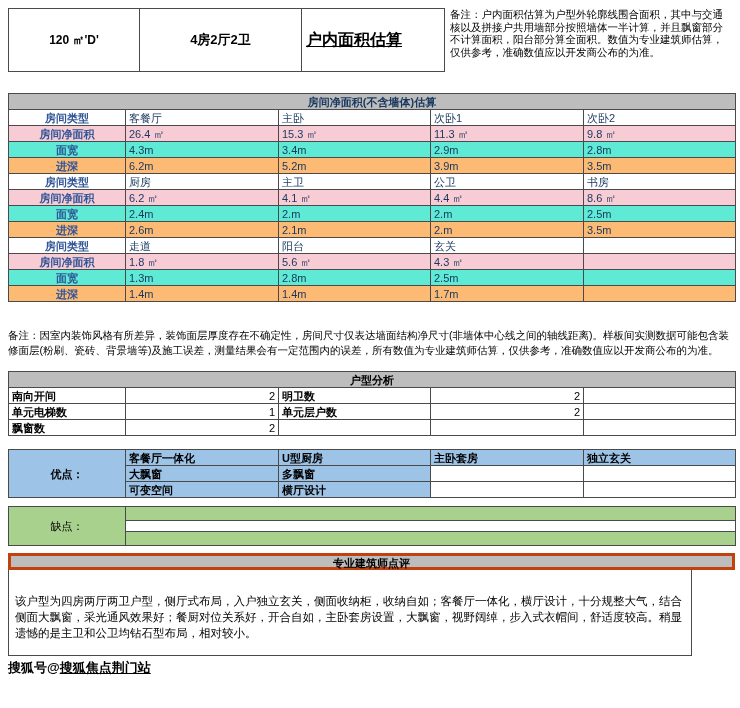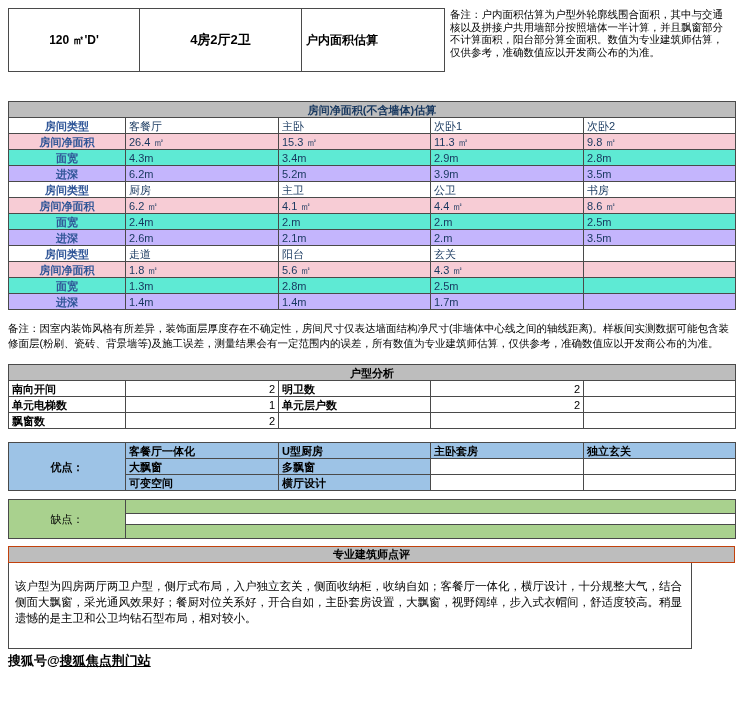--- a/index.html
+++ b/index.html
@@ -6,60 +6,60 @@
   body{width:740px;height:708px;background:#ffffff;font-family:"Liberation Sans","DejaVu Sans",sans-serif;color:#000;overflow:hidden;}
   .page{box-sizing:border-box;width:740px;height:708px;padding:8px 0 0 8px;}
 
   
   .top-row{display:flex;width:727px;height:64px;}
   .tcell{box-sizing:border-box;border:1px solid #4a4a4a;}
   .t-unit{width:132px;display:flex;align-items:center;justify-content:center;font-weight:bold;font-size:12px;}
   .t-layout{width:162px;border-left:none;display:flex;align-items:center;justify-content:center;font-weight:bold;font-size:13px;}
   .t-split{width:143px;border-left:none;display:flex;flex-direction:column;}
   .t-area{box-sizing:border-box;height:19px;border-bottom:1px solid #4a4a4a;font-size:11px;padding:2px 0 0 4px;}
-  .t-arealabel{flex:1;display:flex;align-items:center;padding-left:4px;font-weight:bold;font-size:12px;}
+  .t-arealabel{flex:1;display:flex;align-items:center;padding-left:4px;font-weight:bold;font-size:16px;text-decoration:underline;}
   .t-note{flex:1;font-size:10.5px;line-height:12.6px;padding:0 2px 0 5px;}
 
   
   table.grid{border-collapse:collapse;table-layout:fixed;width:727px;}
   table.grid td{box-sizing:border-box;border:1px solid #4a4a4a;height:16px;font-size:11px;line-height:14px;padding:0 3px;white-space:nowrap;overflow:hidden;}
   col.c0{width:117px;} col.c1{width:153px;} col.c2{width:152px;} col.c3{width:153px;} col.c4{width:152px;}
   td.sec-hdr{background:#BDBDBD;font-weight:bold;text-align:center;color:#000;height:17px;}
 
   
-  .room-table{margin-top:29px;border-radius:32px;}
+  .room-table{margin-top:21px;border-radius:32px;}
   .room-table td{color:#17375E;}
   .room-table td.lbl{color:#2F5597;font-weight:bold;text-align:center;}
   tr.r-area td{background:#F7CCD5;}
   tr.r-width td{background:#5eead4;}
-  tr.r-depth td{background:#c4b5fd;}
-
-  .footnote{width:727px;margin-top:11px;font-size:10.5px;line-height:15px;}
+  tr.r-depth td{background:#fdba74;}
+
+  .footnote{width:727px;margin-top:26px;font-size:10.5px;line-height:15px;}
 
   
   .analysis-table{margin-top:13px;}
   .analysis-table td{height:18px;}
   .analysis-table td.a-lbl{font-weight:bold;}
   .analysis-table td.a-val{text-align:right;}
 
   
   .pros-table{margin-top:13px;}
   .pros-table td{height:19px;font-weight:bold;}
   .pros-table td.pros-label{background:#9DC3E6;text-align:center;}
   .pros-table td.filled{background:#9DC3E6;}
 
   
   .cons-table{margin-top:8px;}
   .cons-table td.cons-label{background:#A9D18E;text-align:center;font-weight:normal;}
   tr.cons-green td{background:#A9D18E;height:14px;}
   tr.cons-white td{background:#ffffff;height:11px;}
 
   
-  .review-hdr{box-sizing:border-box;width:727px;margin-top:7px;border:1px solid #c2410c;background:#BDBDBD;text-align:center;font-weight:bold;font-size:11px;height:17px;line-height:15px;}
-  .review-box{box-sizing:border-box;width:684px;height:86px;border:1px solid #4a4a4a;border-top:none;padding:15px 6px 0 6px;font-size:11.5px;line-height:16px;}
+  .review-hdr{box-sizing:border-box;width:727px;margin-top:7px;border:3px solid #c2410c;background:#BDBDBD;text-align:center;font-weight:bold;font-size:11px;height:17px;line-height:15px;}
+  .review-box{box-sizing:border-box;width:684px;height:86px;border:1px solid #4a4a4a;border-top:none;padding:23px 6px 0 6px;font-size:11.5px;line-height:16px;}
 
   .watermark{margin-top:3px;font-size:13px;font-weight:bold;}
   .wm-account{text-decoration:underline;}
 </style>
 </head>
 <body>
 
 <div class="page">
 
   <div class="top-row">

